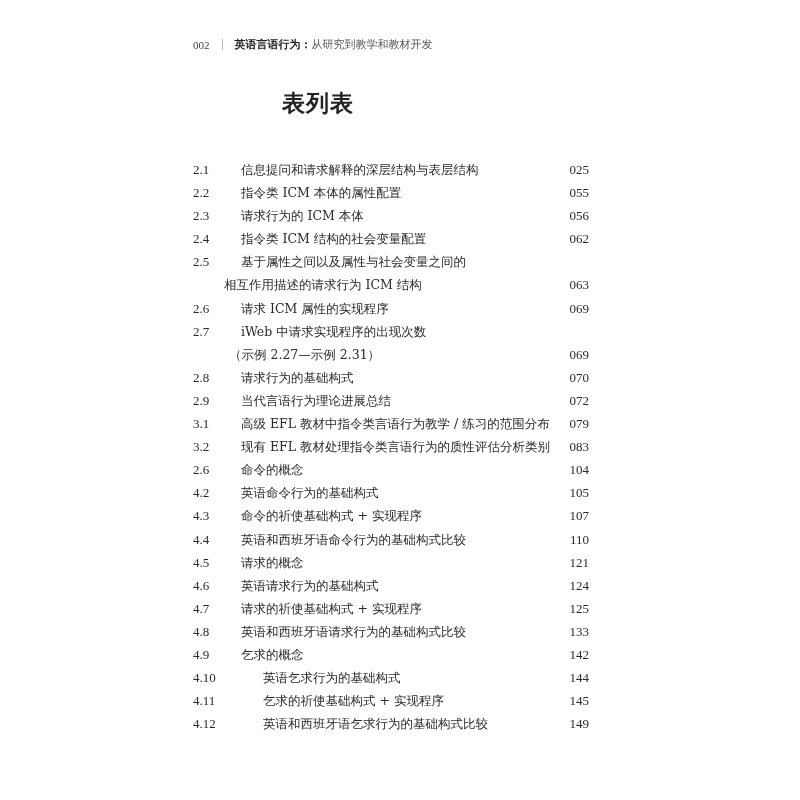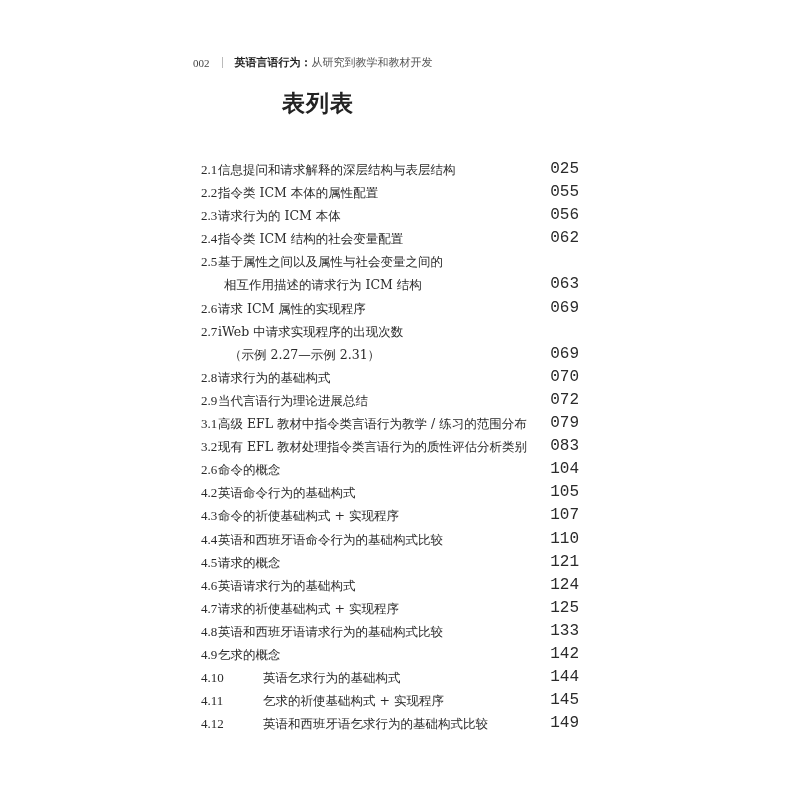--- a/index.html
+++ b/index.html
@@ -11,21 +11,21 @@
       width: 800px;
       height: 800px;
       position: relative;
       overflow: hidden;
       font-family: "DejaVu Serif", "Liberation Serif", serif;
       color: #2a2a2a;
     }
     .running-header {
       position: absolute;
       left: 193px;
-      top: 55px;
+      top: 37px;
       font-size: 11px;
       color: #444;
       display: flex;
       align-items: center;
       white-space: nowrap;
     }
     .running-header .page-num {
       font-family: "Liberation Serif", serif;
       font-size: 11px;
     }
@@ -62,43 +62,43 @@
     }
     .toc-row {
       position: relative;
       height: 23.1px;
       line-height: 23.1px;
       font-size: 12.5px;
       white-space: nowrap;
     }
     .toc-num {
       position: absolute;
-      left: 8px;
+      left: 0;
       font-family: "Liberation Serif", serif;
       font-size: 13px;
     }
     .toc-text {
       position: absolute;
-      left: 25px;
+      left: 48px;
     }
     .toc-row.wide .toc-text {
       left: 37px;
       margin-left: 33px;
     }
     .toc-row.cont .toc-text {
       left: 31px;
     }
     .toc-row.cont-paren .toc-text {
       left: 36px;
     }
     .toc-page {
       position: absolute;
-      right: 16px;
-      font-family: Liberation Mono, monospace;
-      font-size: 16px;
+      right: 6px;
+      font-family: Liberation Serif, serif;
+      font-size: 13px;
     }
   </style>
 </head>
 <body>
 
 <div class="running-header">
   <span class="page-num">002</span>
   <span class="divider"></span>
   <span class="book-bold">英语言语行为：</span>
   <span class="book-sub">从研究到教学和教材开发</span>

